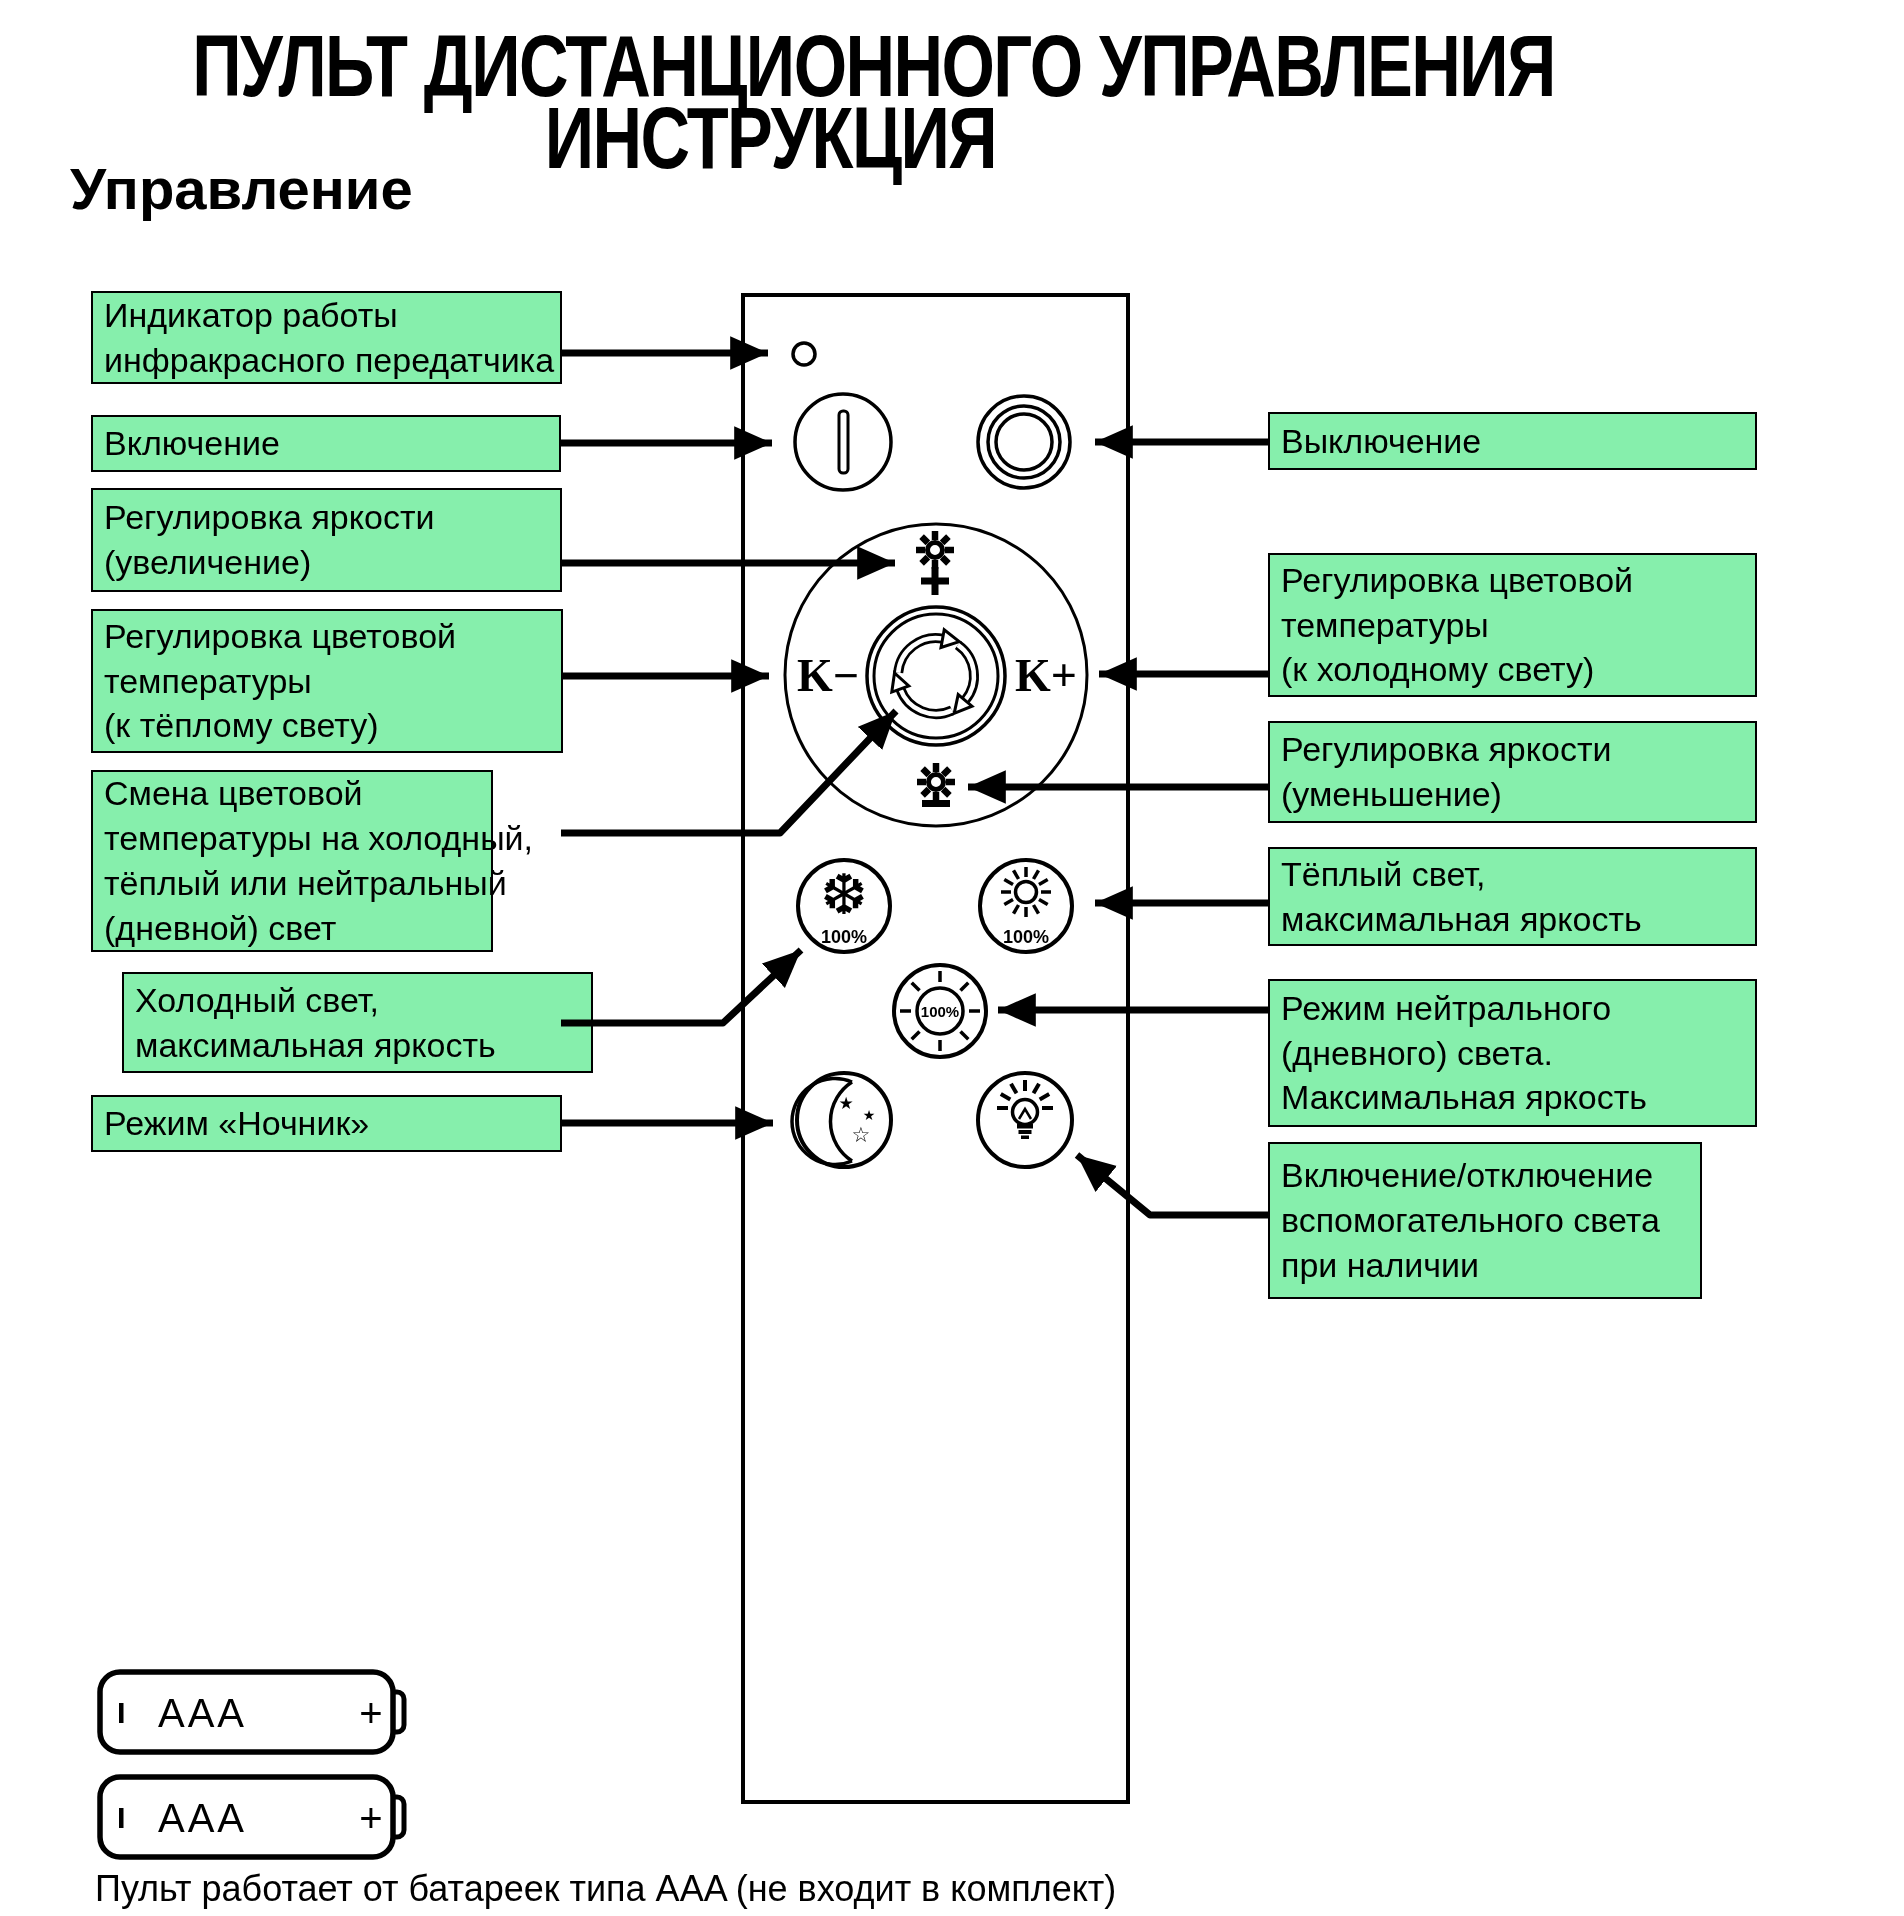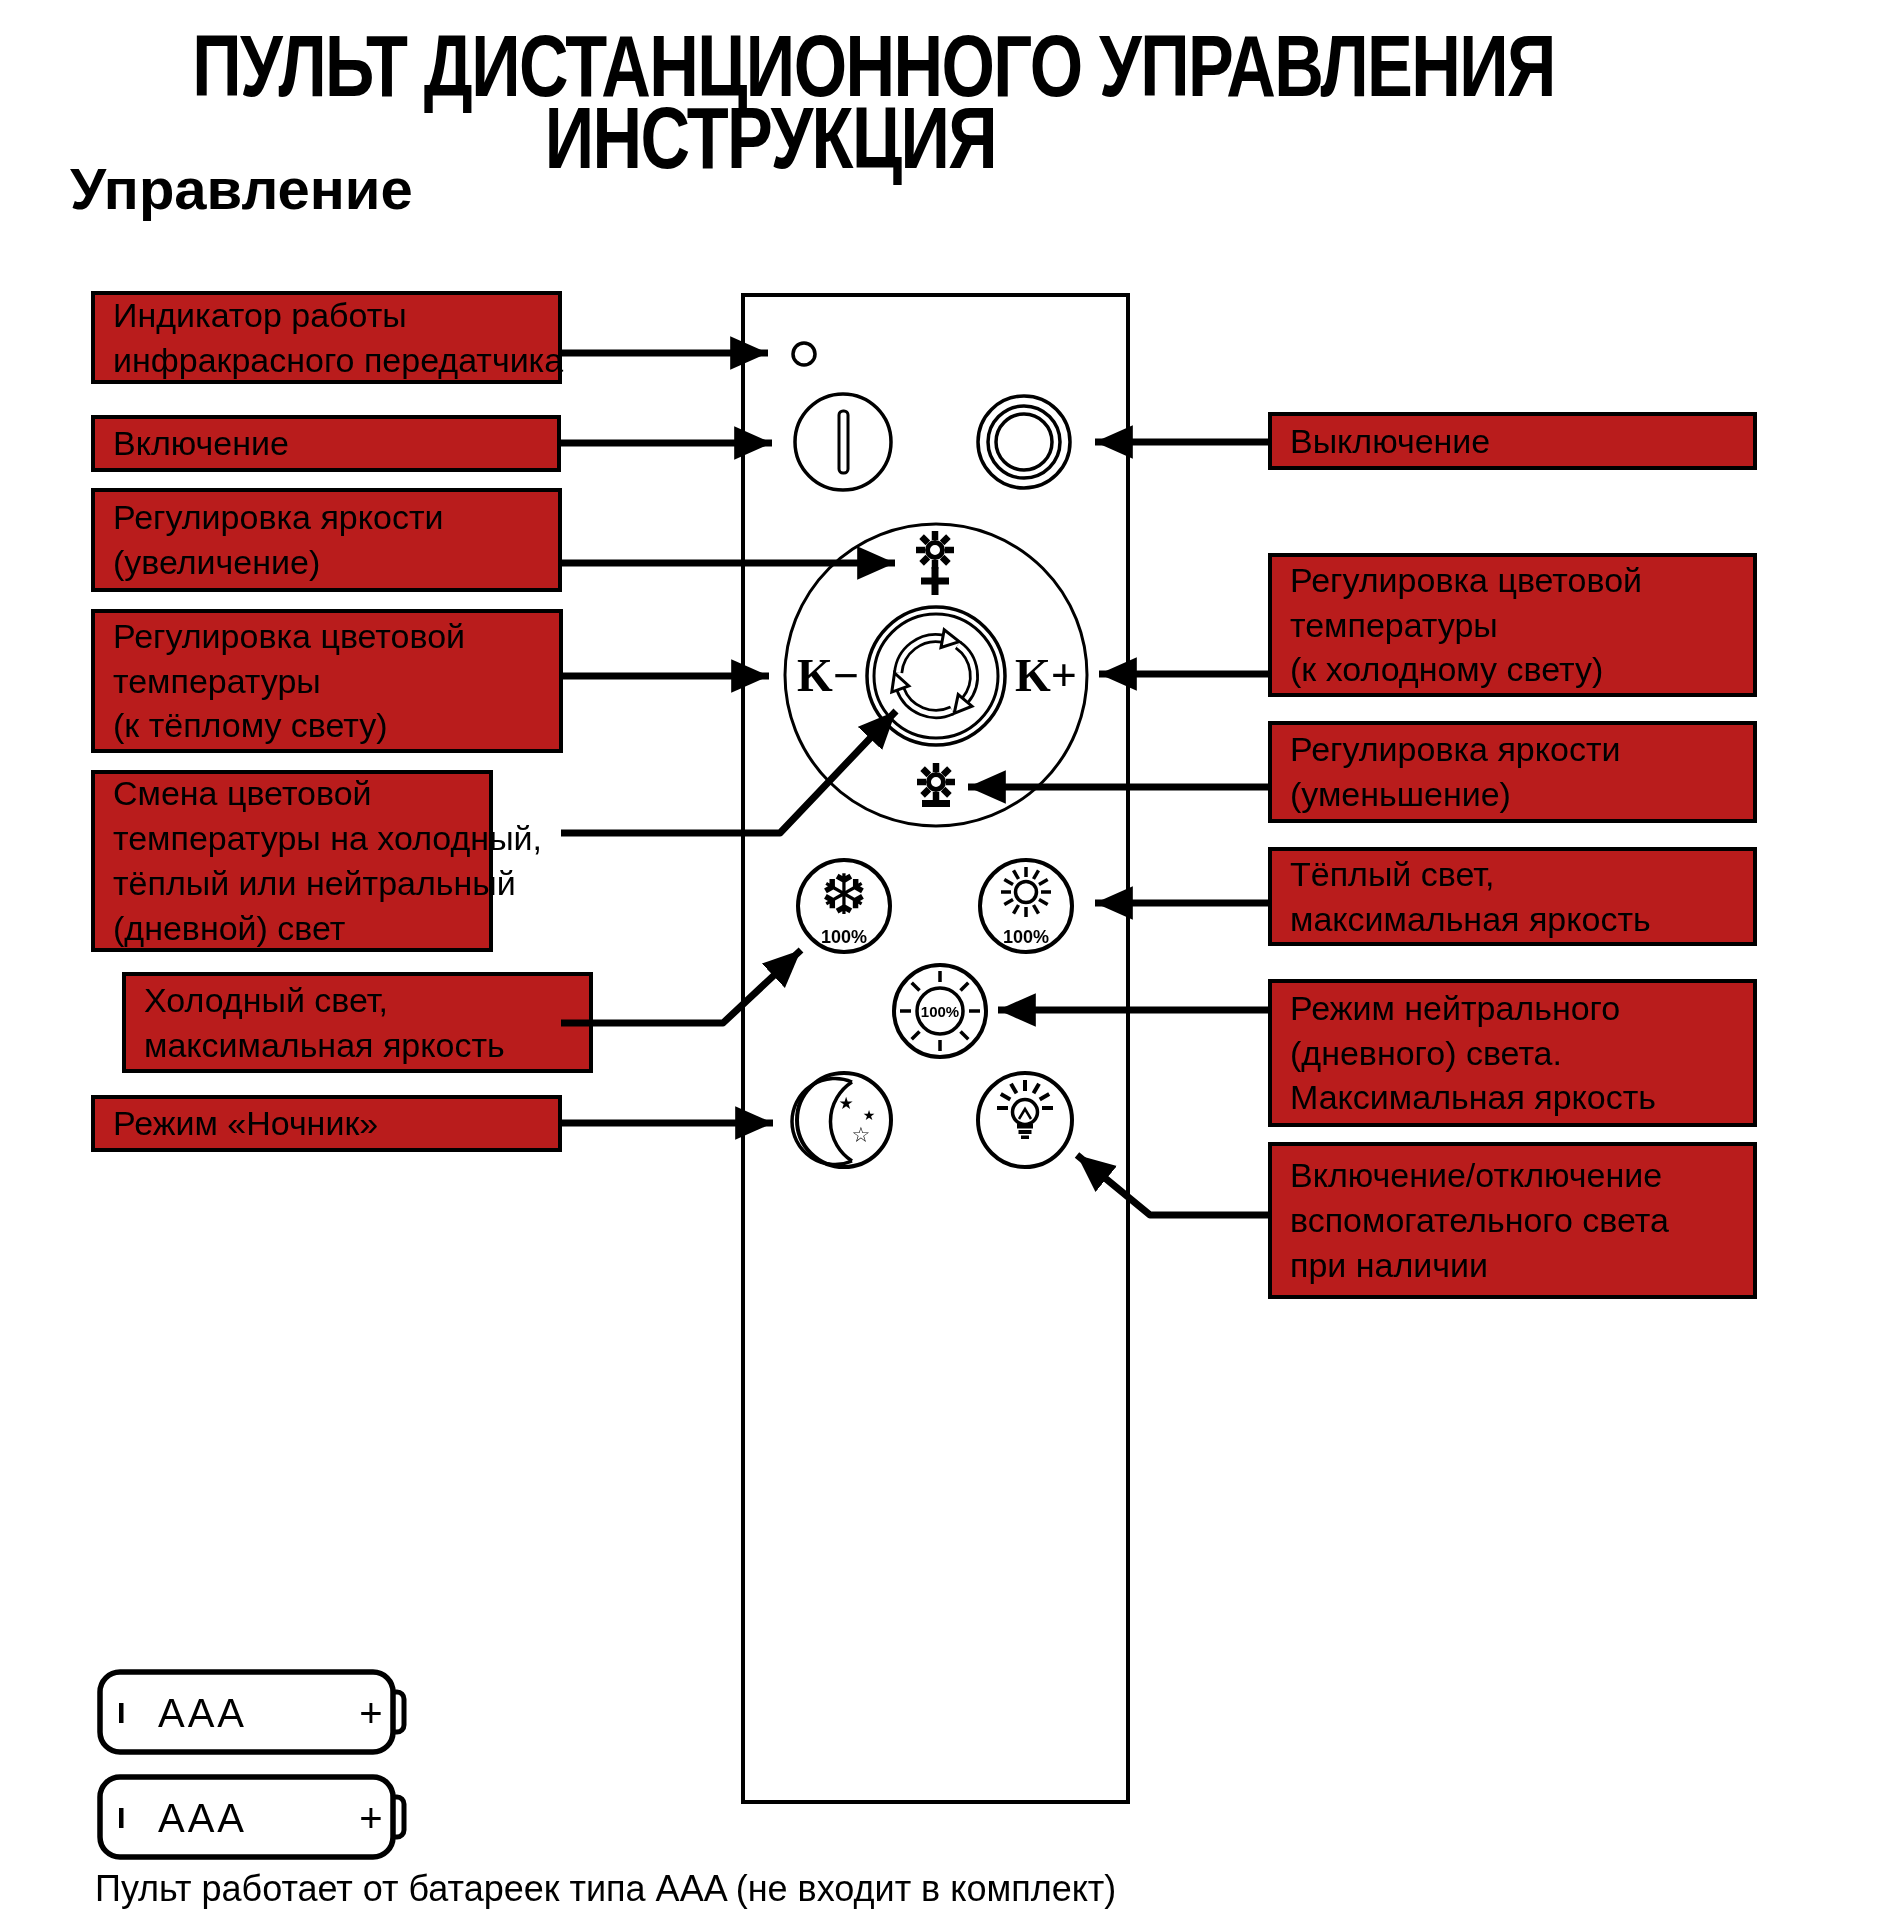--- a/index.html
+++ b/index.html
@@ -4,22 +4,22 @@
 <style>
   html,body{margin:0;padding:0;background:#fff;}
   .canvas{position:relative;width:1904px;height:1916px;background:#ffffff;overflow:hidden;
           font-family:"Liberation Sans",sans-serif;color:#000;border-radius:29px;}
   .title{position:absolute;top:30px;left:0;width:1540px;text-align:center;
          font-weight:bold;font-size:88px;line-height:0.82;}
   .title .line{display:block;}
   .cond{display:inline-block;transform:scaleX(0.78);transform-origin:50% 0;
         white-space:nowrap;letter-spacing:-2px;line-height:0.82;}
   .heading{position:absolute;top:160px;left:70px;font-weight:bold;font-size:58px;line-height:1;}
-  .box{position:absolute;border:4px solid #000000;background:#b91c1c;display:flex;align-items:center;
-       padding:0 18px;font-size:34px;line-height:1.32;white-space:pre;box-sizing:border-box;}
+  .box{position:absolute;border:2px solid #000000;background:#86efac;display:flex;align-items:center;
+       padding:0 11px;font-size:34px;line-height:1.32;white-space:pre;box-sizing:border-box;}
   .caption{position:absolute;top:1869px;left:95px;font-size:36px;line-height:1.1;}
   svg.overlay{position:absolute;top:0;left:0;}
   .stroke{fill:none;stroke:#000;}
   text{fill:#000;}
 </style>
 </head>
 <body>
 
 <div class="canvas">
 
@@ -49,21 +49,21 @@
   <div class="box" style="left:1268px;top:553px;width:489px;height:144px;">Регулировка цветовой
 температуры
 (к холодному свету)</div>
   <div class="box" style="left:1268px;top:721px;width:489px;height:102px;">Регулировка яркости
 (уменьшение)</div>
   <div class="box" style="left:1268px;top:847px;width:489px;height:99px;">Тёплый свет,
 максимальная яркость</div>
   <div class="box" style="left:1268px;top:971px;width:489px;height:148px;margin-top:8px;">Режим нейтрального
 (дневного) света.
 Максимальная яркость</div>
-  <div class="box" style="left:1268px;top:1142px;width:489px;height:157px;">Включение/отключение
+  <div class="box" style="left:1268px;top:1142px;width:434px;height:157px;">Включение/отключение
 вспомогательного света
 при наличии</div>
 
   <div class="caption">Пульт работает от батареек типа AAA (не входит в комплект)</div>
 
   <svg class="overlay" width="1904" height="1916" viewBox="0 0 1904 1916">
     <defs>
       <marker id="ah" markerWidth="6.4" markerHeight="5.6" refX="5.4" refY="2.4" orient="auto" markerUnits="strokeWidth">
         <path d="M0,0 L5.4,2.4 L0,4.8 Z" fill="#000"></path>
       </marker>

